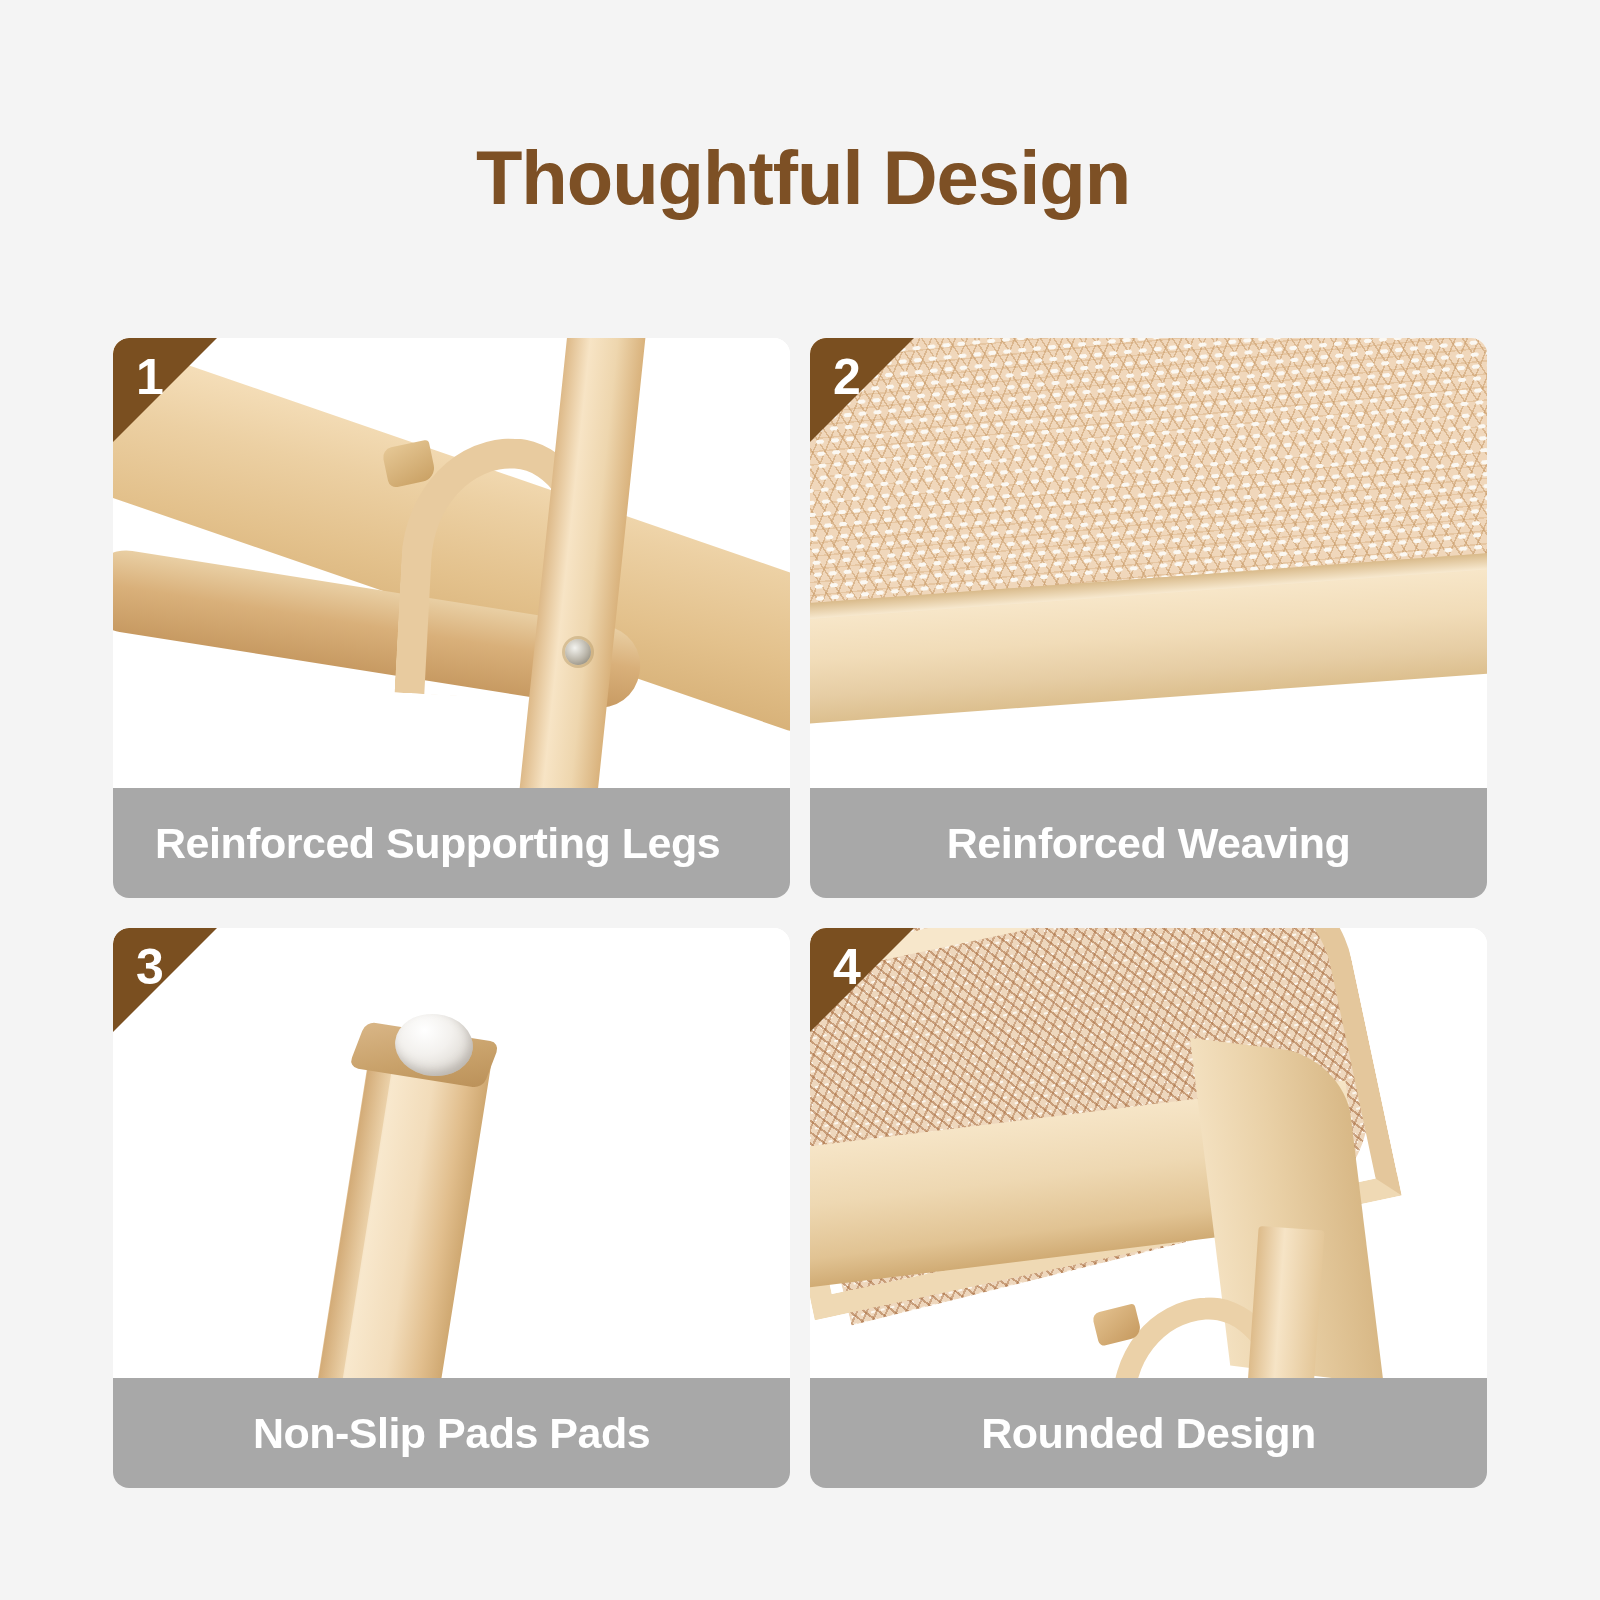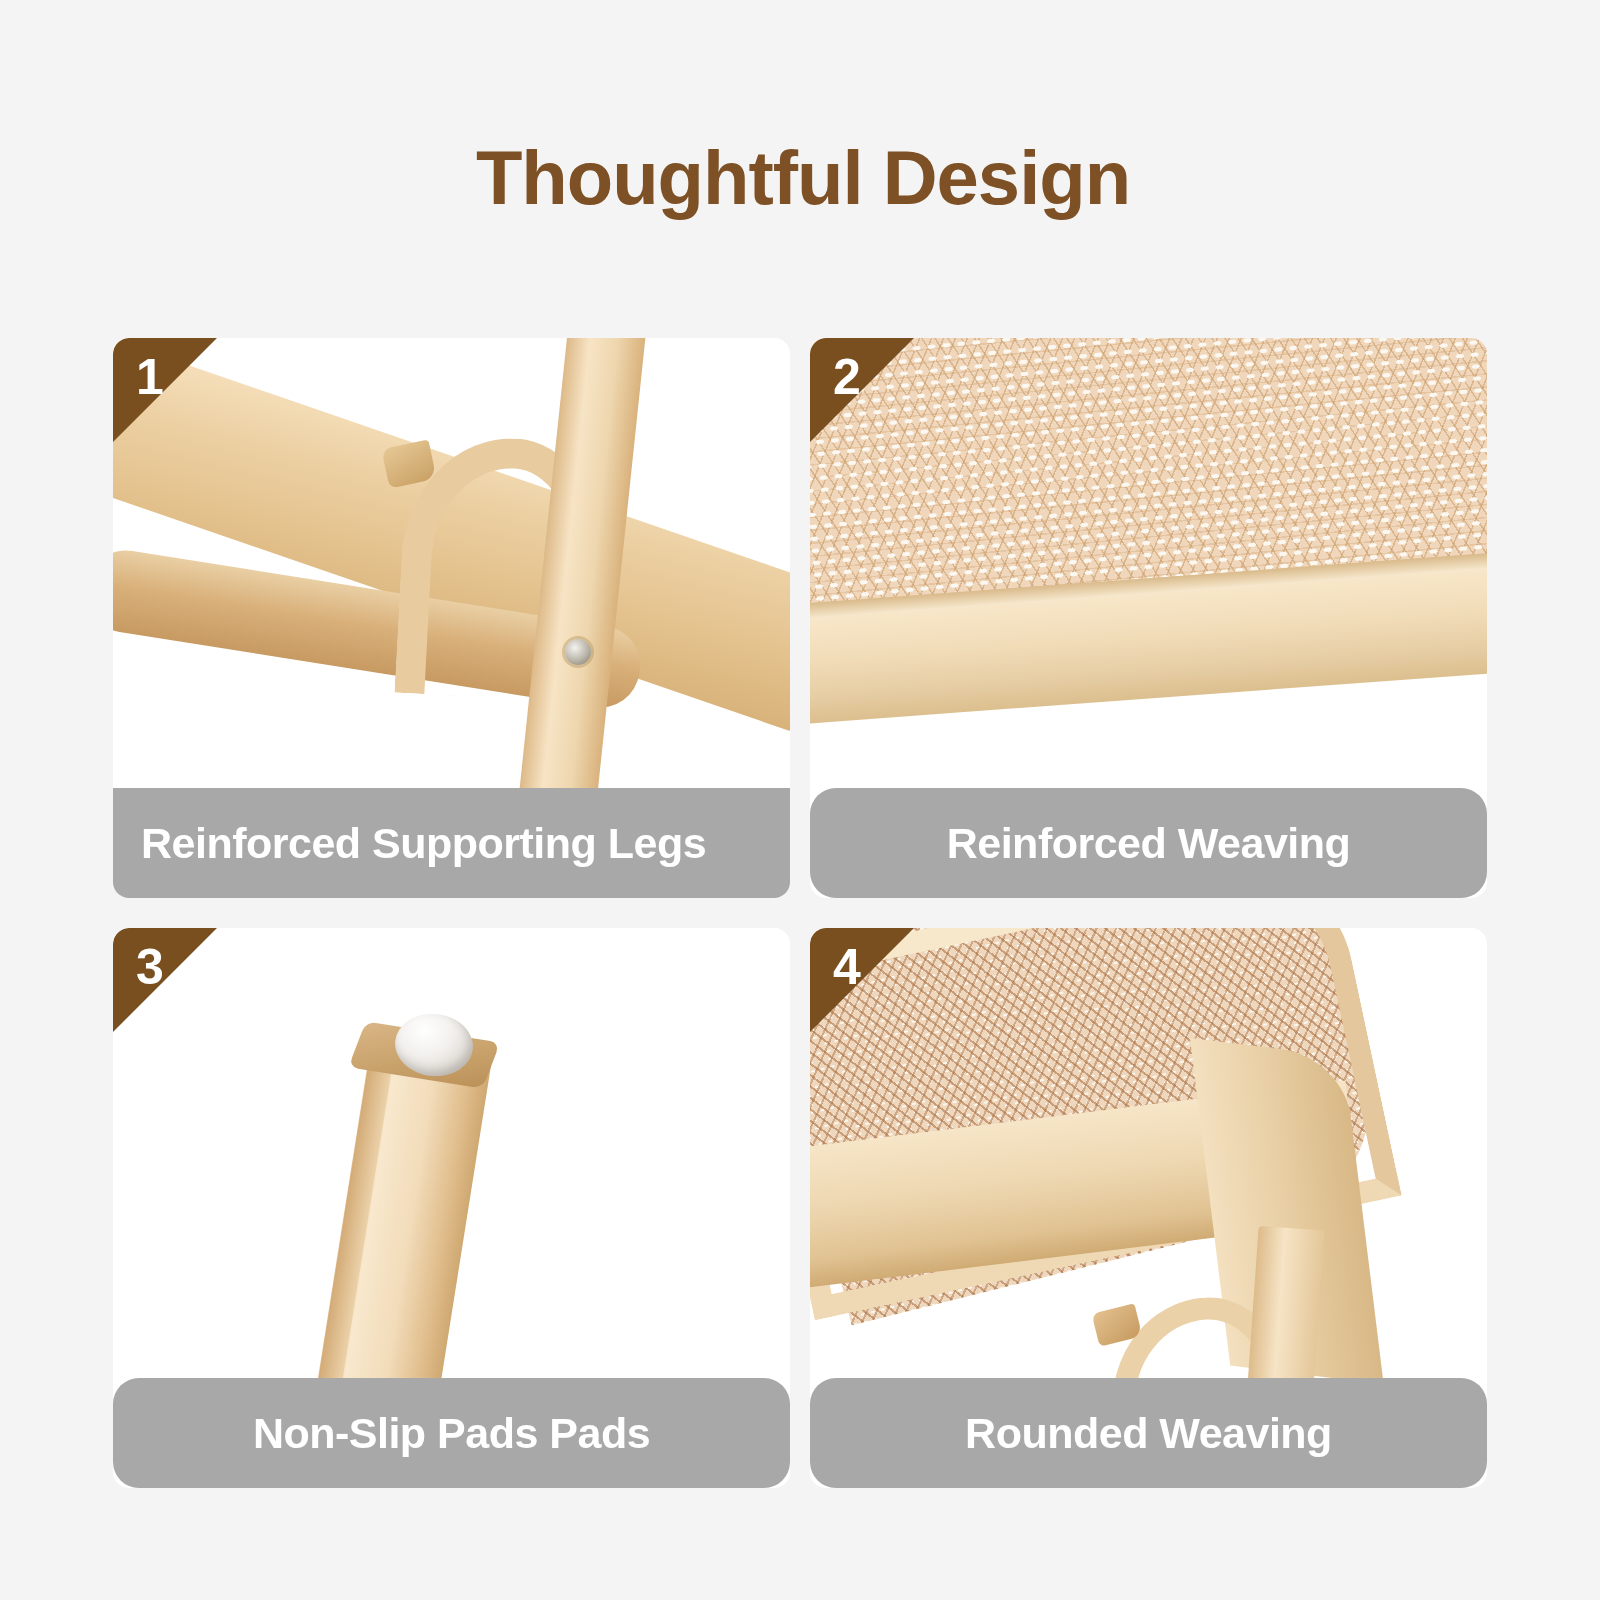--- a/index.html
+++ b/index.html
@@ -103,22 +103,22 @@
     height: 110px;
     background: #a8a8a8;
     display: flex;
     align-items: center;
     color: #ffffff;
     font-size: 43px;
     font-weight: bold;
     letter-spacing: -0.5px;
     white-space: nowrap;
   }
-  .caption.left   { justify-content: flex-start; padding-left: 28px; }
-  .caption.center { justify-content: center; border-radius: 26px; }
+  .caption.left   { justify-content: flex-start; padding-left: 42px; }
+  .caption.center { justify-content: center; }
 
   
 
   .wood, .wood2, .wood3 { position: absolute; }
 
   
   .c1-rail {
     left: -120px; top: -40px;
     width: 900px; height: 150px;
     background: linear-gradient(175deg,#f7e2bf 0%,#ecd0a3 35%,#e3c18c 70%,#d8b279 100%);
@@ -376,17 +376,17 @@
         <div class="c4-apron"></div>
         <div class="c4-apron2"></div>
         <div class="c4-brace"></div>
         <div class="c4-nub"></div>
         <div class="c4-leg"></div>
       </div>
       <div class="badge">
         <div class="tri"></div>
         <div class="num">4</div>
       </div>
-      <div class="caption center">Rounded Weaving</div>
+      <div class="caption center">Rounded Design</div>
     </div>
 
   </div>
 </div>
 
 </body></html>

